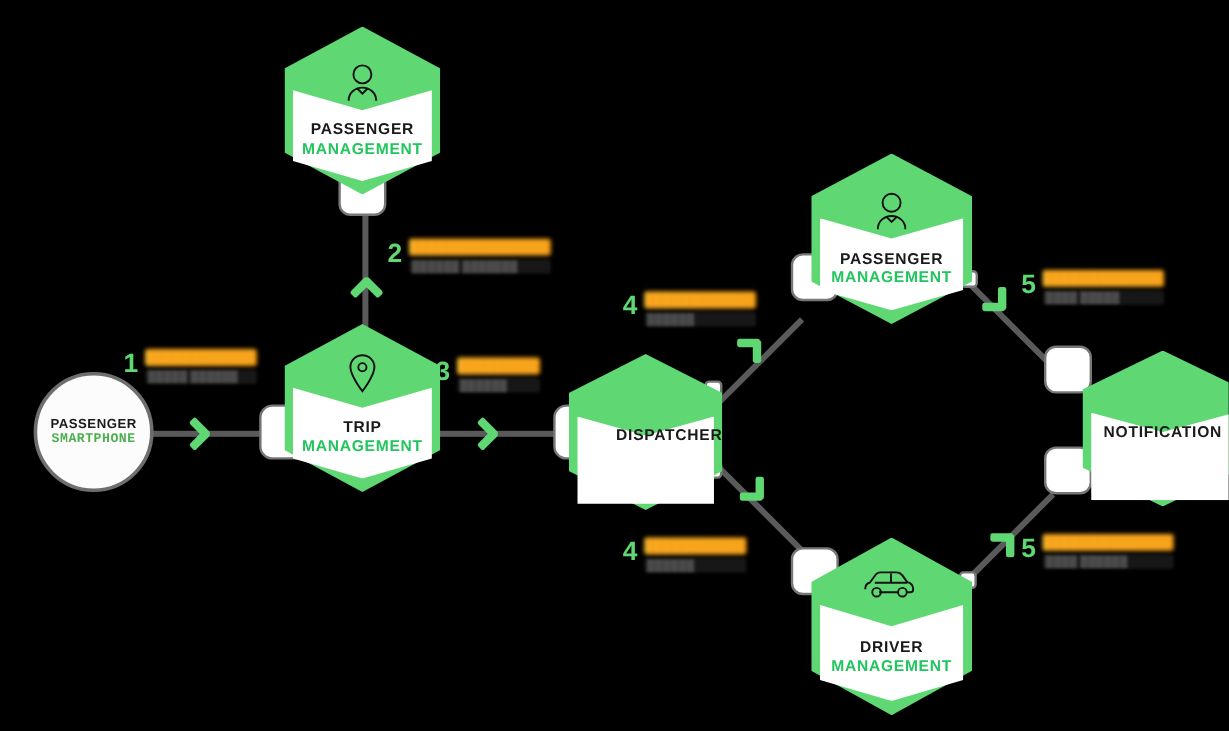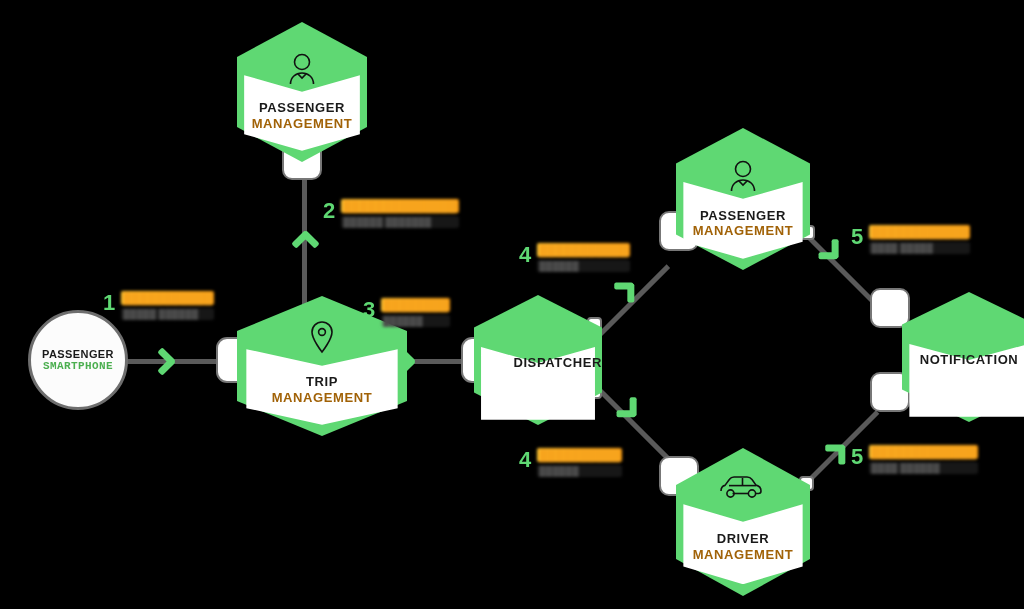--- a/index.html
+++ b/index.html
@@ -19,21 +19,21 @@
     clip-path:polygon(0% 0%,50% 22%,100% 0%,100% 78%,50% 100%,0% 78%);
   }
   .hex .band.flat{
     clip-path:polygon(0% 0%,50% 22%,100% 0%,100% 100%,50% 100%,0% 100%);
   }
   .hex .txt{
     position:absolute;left:0;right:0;top:56%;text-align:center;
     line-height:1.22;pointer-events:none;
   }
   .hex .t1{display:block;color:#1a1a1a;font-size:13px;font-weight:700;letter-spacing:.6px;}
-  .hex .t2{display:block;color:#a16207;font-size:13px;font-weight:700;letter-spacing:.6px;}
+  .hex .t2{display:block;color:#22c55e;font-size:13px;font-weight:700;letter-spacing:.6px;}
   .hex .ico{position:absolute;left:50%;top:21%;transform:translateX(-50%);}
 
   
   .circle{
     position:absolute;border-radius:50%;background:#fcfcfc;
     border:3px solid #6e6e6e;display:flex;flex-direction:column;
     align-items:center;justify-content:center;box-sizing:border-box;
   }
   .circle .c1{color:#1a1a1a;font-size:11px;font-weight:700;letter-spacing:.4px;}
   .circle .c2{color:#4caf50;font-size:11px;font-weight:700;letter-spacing:.4px;font-family:Liberation Mono, monospace;}
@@ -129,21 +129,21 @@
         <path d="M3.5 33c0-6.6 5.2-11 11.5-11s11.5 4.4 11.5 11"></path>
         <path d="M10.5 22.5 15 27l4.5-4.5"></path>
       </svg>
     </span>
     <span class="txt">
       <span class="t1">PASSENGER</span>
       <span class="t2">MANAGEMENT</span>
     </span>
   </div>
 
-  <div class="hex" style="left:237px;top:296px;width:130px;height:140px;padding-left:40px;">
+  <div class="hex" style="left:237px;top:270px;width:130px;height:140px;">
     <div class="shape"></div>
     <div class="band"></div>
     <span class="ico" style="top:17%;">
       <svg width="28" height="34" viewBox="0 0 28 34" fill="none" stroke="#111" stroke-width="1.6">
         <path d="M14 2c-5.5 0-10 4.4-10 9.9 0 7.4 10 20.1 10 20.1s10-12.7 10-20.1C24 6.4 19.5 2 14 2z"></path>
         <circle cx="14" cy="12" r="3.4"></circle>
       </svg>
     </span>
     <span class="txt">
       <span class="t1">TRIP</span>

